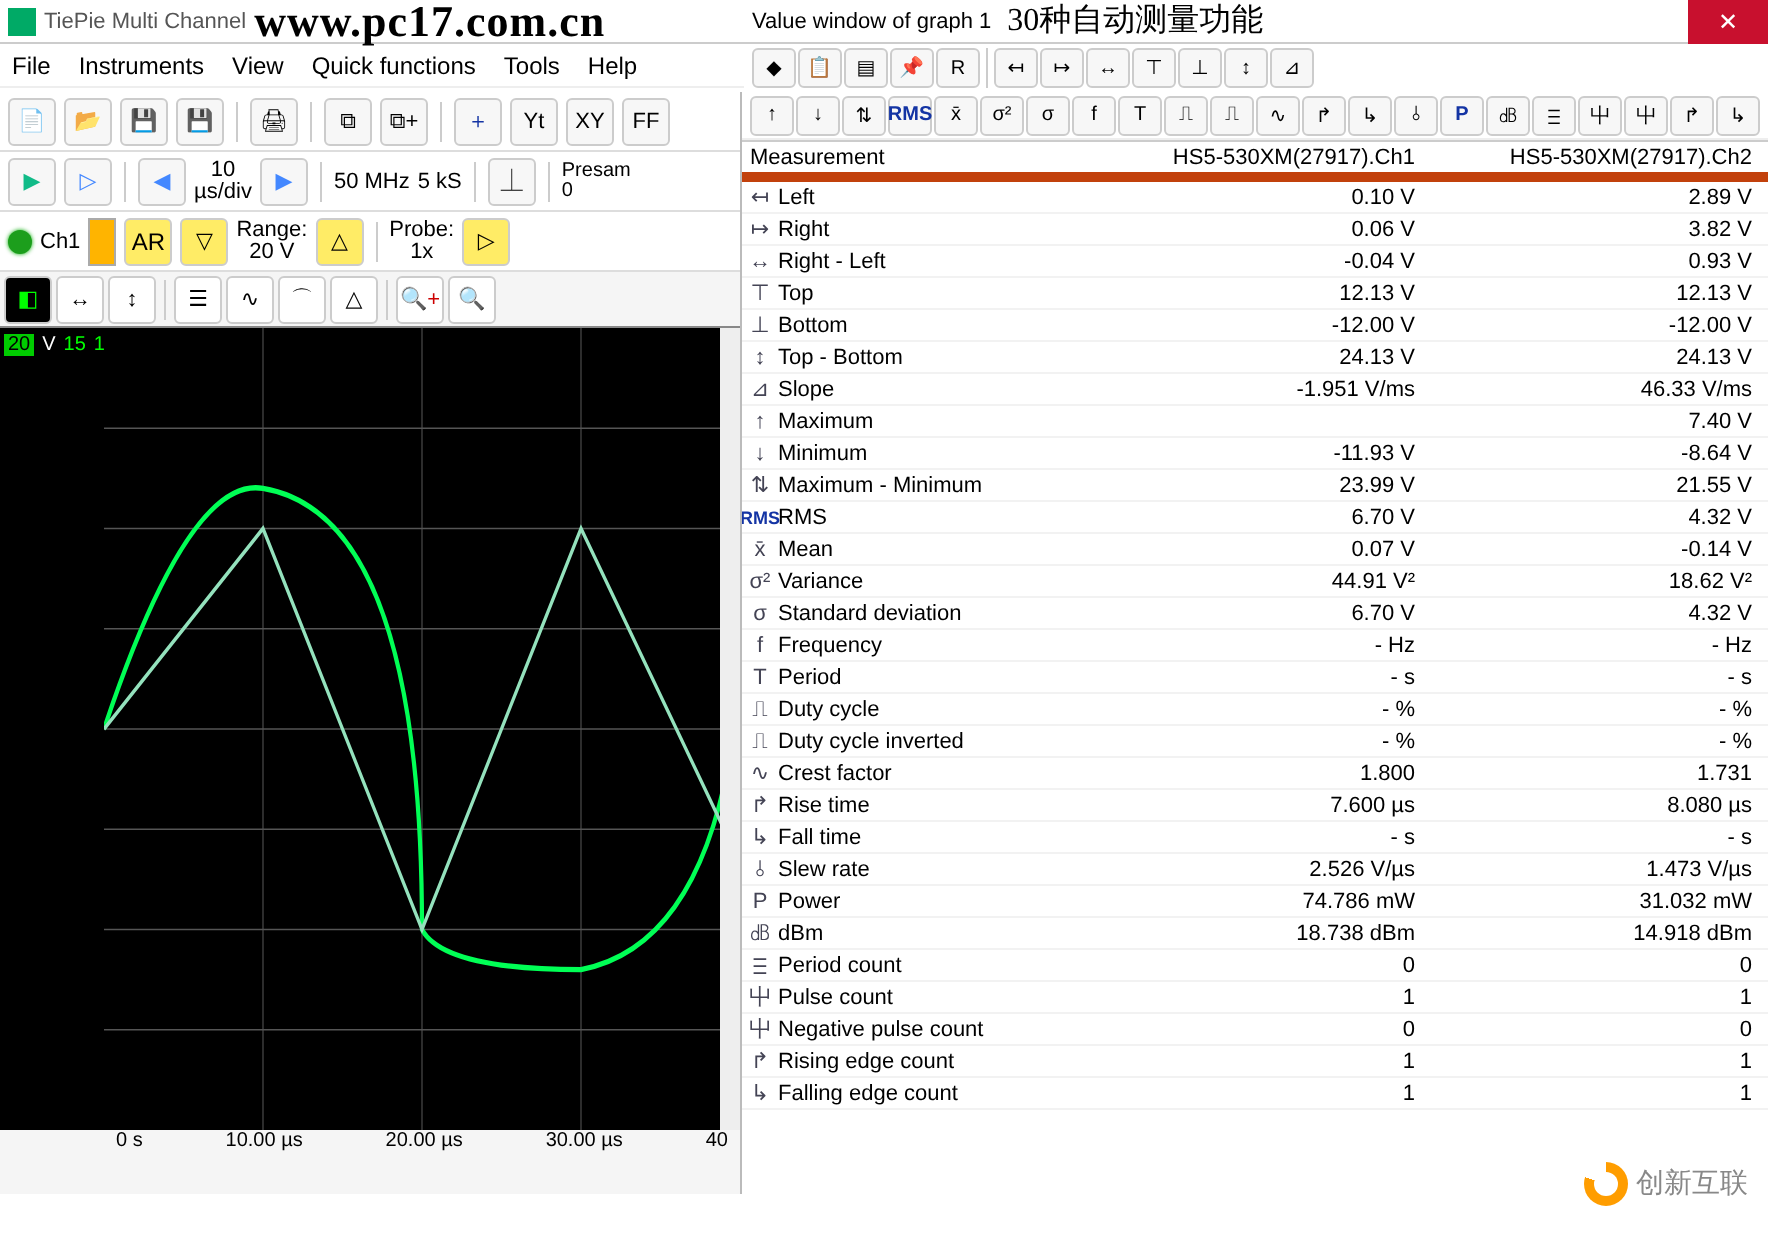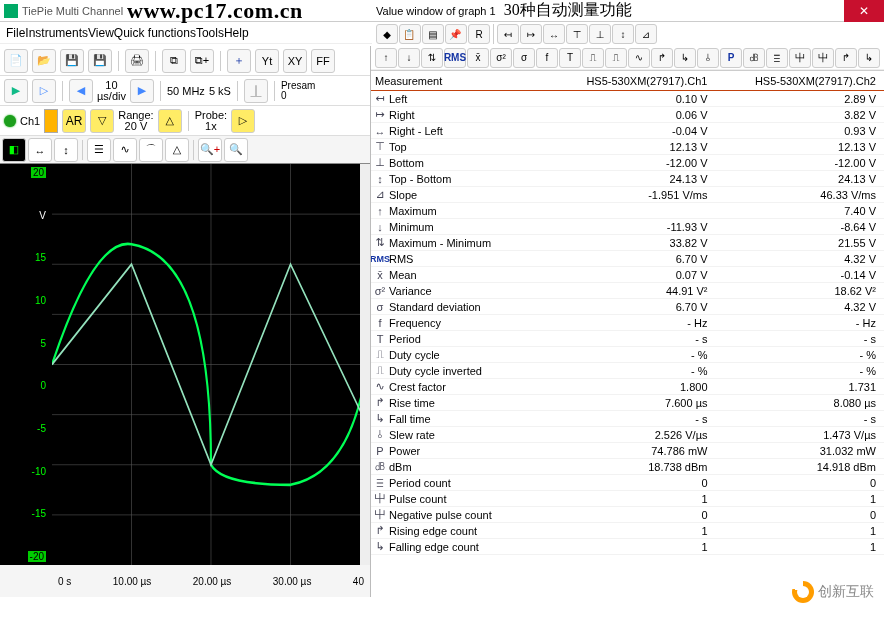--- a/index.html
+++ b/index.html
@@ -5,49 +5,49 @@
   * { box-sizing: border-box; margin: 0; padding: 0; }
   body { font-family: "Segoe UI", Tahoma, sans-serif; font-size: 11px; color: #000; background: #fff; width: 884px; height: 617px; overflow: hidden; }
   .titlebar { display: flex; height: 22px; background: #fff; border-bottom: 1px solid #ccc; }
   .tb-left { flex: 0 0 372px; display: flex; align-items: center; padding-left: 4px; gap: 4px; }
   .tb-logo { width: 14px; height: 14px; background: #0a6; }
   .tb-app { font-size: 11px; color: #555; }
   .tb-url { font-family: "Times New Roman", serif; font-size: 22px; font-weight: bold; letter-spacing: 0.5px; }
   .tb-right { flex: 1; display: flex; align-items: center; padding-left: 4px; gap: 8px; }
   .tb-cn { font-family: "SimSun", serif; font-size: 16px; }
   .tb-close { margin-left: auto; width: 40px; height: 22px; background: #c8102e; color:#fff; display:flex; align-items:center; justify-content:center; font-size:12px;}
-  .menubar { display: flex; align-items: center; height: 22px; padding: 0 6px; border-bottom: 1px solid #eee; flex:0 0 372px;}
+  .menubar { display: flex; align-items: center; height: 22px; padding: 0 6px; gap: 14px; border-bottom: 1px solid #eee; flex:0 0 372px;}
   .menu-item { font-size: 12px; }
   .row { display: flex; }
   .left-pane { width: 372px; display: flex; flex-direction: column; border-right: 1px solid #bbb; }
   .right-pane { flex: 1; display: flex; flex-direction: column; }
   .toolbar { display: flex; align-items: center; height: 30px; padding: 2px 4px; gap: 4px; border-bottom: 1px solid #ddd; }
   .btn { width: 24px; height: 24px; border: 1px solid #ccc; border-radius: 3px; display: flex; align-items: center; justify-content: center; background: #f7f7f7; font-size: 11px; }
   .btn.sm { width:20px; height:20px; font-size:10px; }
   .sep { width: 1px; height: 20px; background: #ccc; margin: 0 2px; }
   .timebase { display: flex; flex-direction: column; align-items:center; font-size:11px; line-height:11px; }
   .chan-row { display:flex; align-items:center; height:30px; padding:2px 4px; gap:4px; border-bottom:1px solid #ddd;}
   .chan-led { width:12px; height:12px; border-radius:50%; background:#1c9e1c; box-shadow:0 0 2px #0a0;}
   .yax { width:14px; height:24px; background:#ffb400; border:1px solid #aaa;}
   .chart-area { flex:1; background:#000; position:relative; overflow:hidden;}
   .chart-tools { position:absolute; top:0; left:0; right:0; height:28px; background:#f5f5f5; display:flex; align-items:center; gap:2px; padding:2px; border-bottom:1px solid #888; z-index:3;}
   .chart-tools .btn { background:#fff;}
   .chart-body { position:absolute; top:28px; bottom:32px; left:0; right:0; display:flex;}
-  .ylabels { width:52px; display:flex; flex-direction:column; justify-content:space-between; background:#000; color:#0f0; font-size:10px; padding:3px 2px;}
+  .ylabels { width:52px; display:flex; flex-direction:row; justify-content:space-between; background:#000; color:#0f0; font-size:10px; padding:3px 2px;}
   .ylabels .lbl { text-align:right; padding-right:4px;}
   .ylabels .boxed { background:#0c0; color:#000; padding:0 2px; display:inline-block; float:right;}
   .plot { flex:1; position:relative; background:#000;}
   .plot svg{ width:100%; height:100%; display:block;}
-  .xaxis { position:absolute; bottom:0; left:0; right:0; height:32px; background:#f5f5f5; display:flex; align-items:center; color:#000; font-size:10px;}
+  .xaxis { position:absolute; bottom:0; left:0; right:0; height:32px; background:#f5f5f5; display:flex; align-items:flex-start; color:#000; font-size:10px;}
   .xaxis .xspacer{ width:52px;}
   .xaxis .xvals{ flex:1; display:flex; justify-content:space-between; padding:0 6px;}
   .r-toolbars { border-bottom:1px solid #ccc;}
   .r-tb { display:flex; align-items:center; height:24px; padding:2px 4px; gap:1px; border-bottom:1px solid #eee;}
   .r-tb .btn { width:22px; height:20px; font-size:10px;}
-  .meas-head { display:flex; height:20px; border-bottom:1px solid #c2410c; font-size:11px;}
+  .meas-head { display:flex; height:20px; border-bottom:5px solid #c2410c; font-size:11px;}
   .col-name { width:176px; padding-left:4px; display:flex; align-items:center;}
   .col-v { flex:1; text-align:right; padding-right:8px; display:flex; align-items:center; justify-content:flex-end;}
   .meas-rows { flex:1; overflow:hidden;}
   .mrow { display:flex; height:16px; font-size:11px; border-bottom:1px solid #f2f2f2;}
   .mico { width:18px; display:flex; align-items:center; justify-content:center; color:#445;}
   .mname { width:158px; display:flex; align-items:center;}
   .mv { flex:1; text-align:right; padding-right:8px; display:flex; align-items:center; justify-content:flex-end;}
   .badge-rms { font-weight:bold; color:#1434a4; font-size:9px;}
   .watermark { position:absolute; right:10px; bottom:14px; font-size:14px; color:#888; display:flex; align-items:center; gap:4px;}
   .watermark .dot{ width:22px; height:22px; border-radius:50%; background:conic-gradient(#ff9d00 0 80%, #fff 0); position:relative;}
@@ -299,21 +299,21 @@
         </div>
         <div class="mrow">
           <div class="mico">↓</div>
           <div class="mname">Minimum</div>
           <div class="mv">-11.93 V</div>
           <div class="mv">-8.64 V</div>
         </div>
         <div class="mrow">
           <div class="mico">⇅</div>
           <div class="mname">Maximum - Minimum</div>
-          <div class="mv">33.82 V</div>
+          <div class="mv">23.99 V</div>
           <div class="mv">21.55 V</div>
         </div>
         <div class="mrow">
           <div class="mico badge-rms">RMS</div>
           <div class="mname">RMS</div>
           <div class="mv">6.70 V</div>
           <div class="mv">4.32 V</div>
         </div>
         <div class="mrow">
           <div class="mico">x̄</div>

